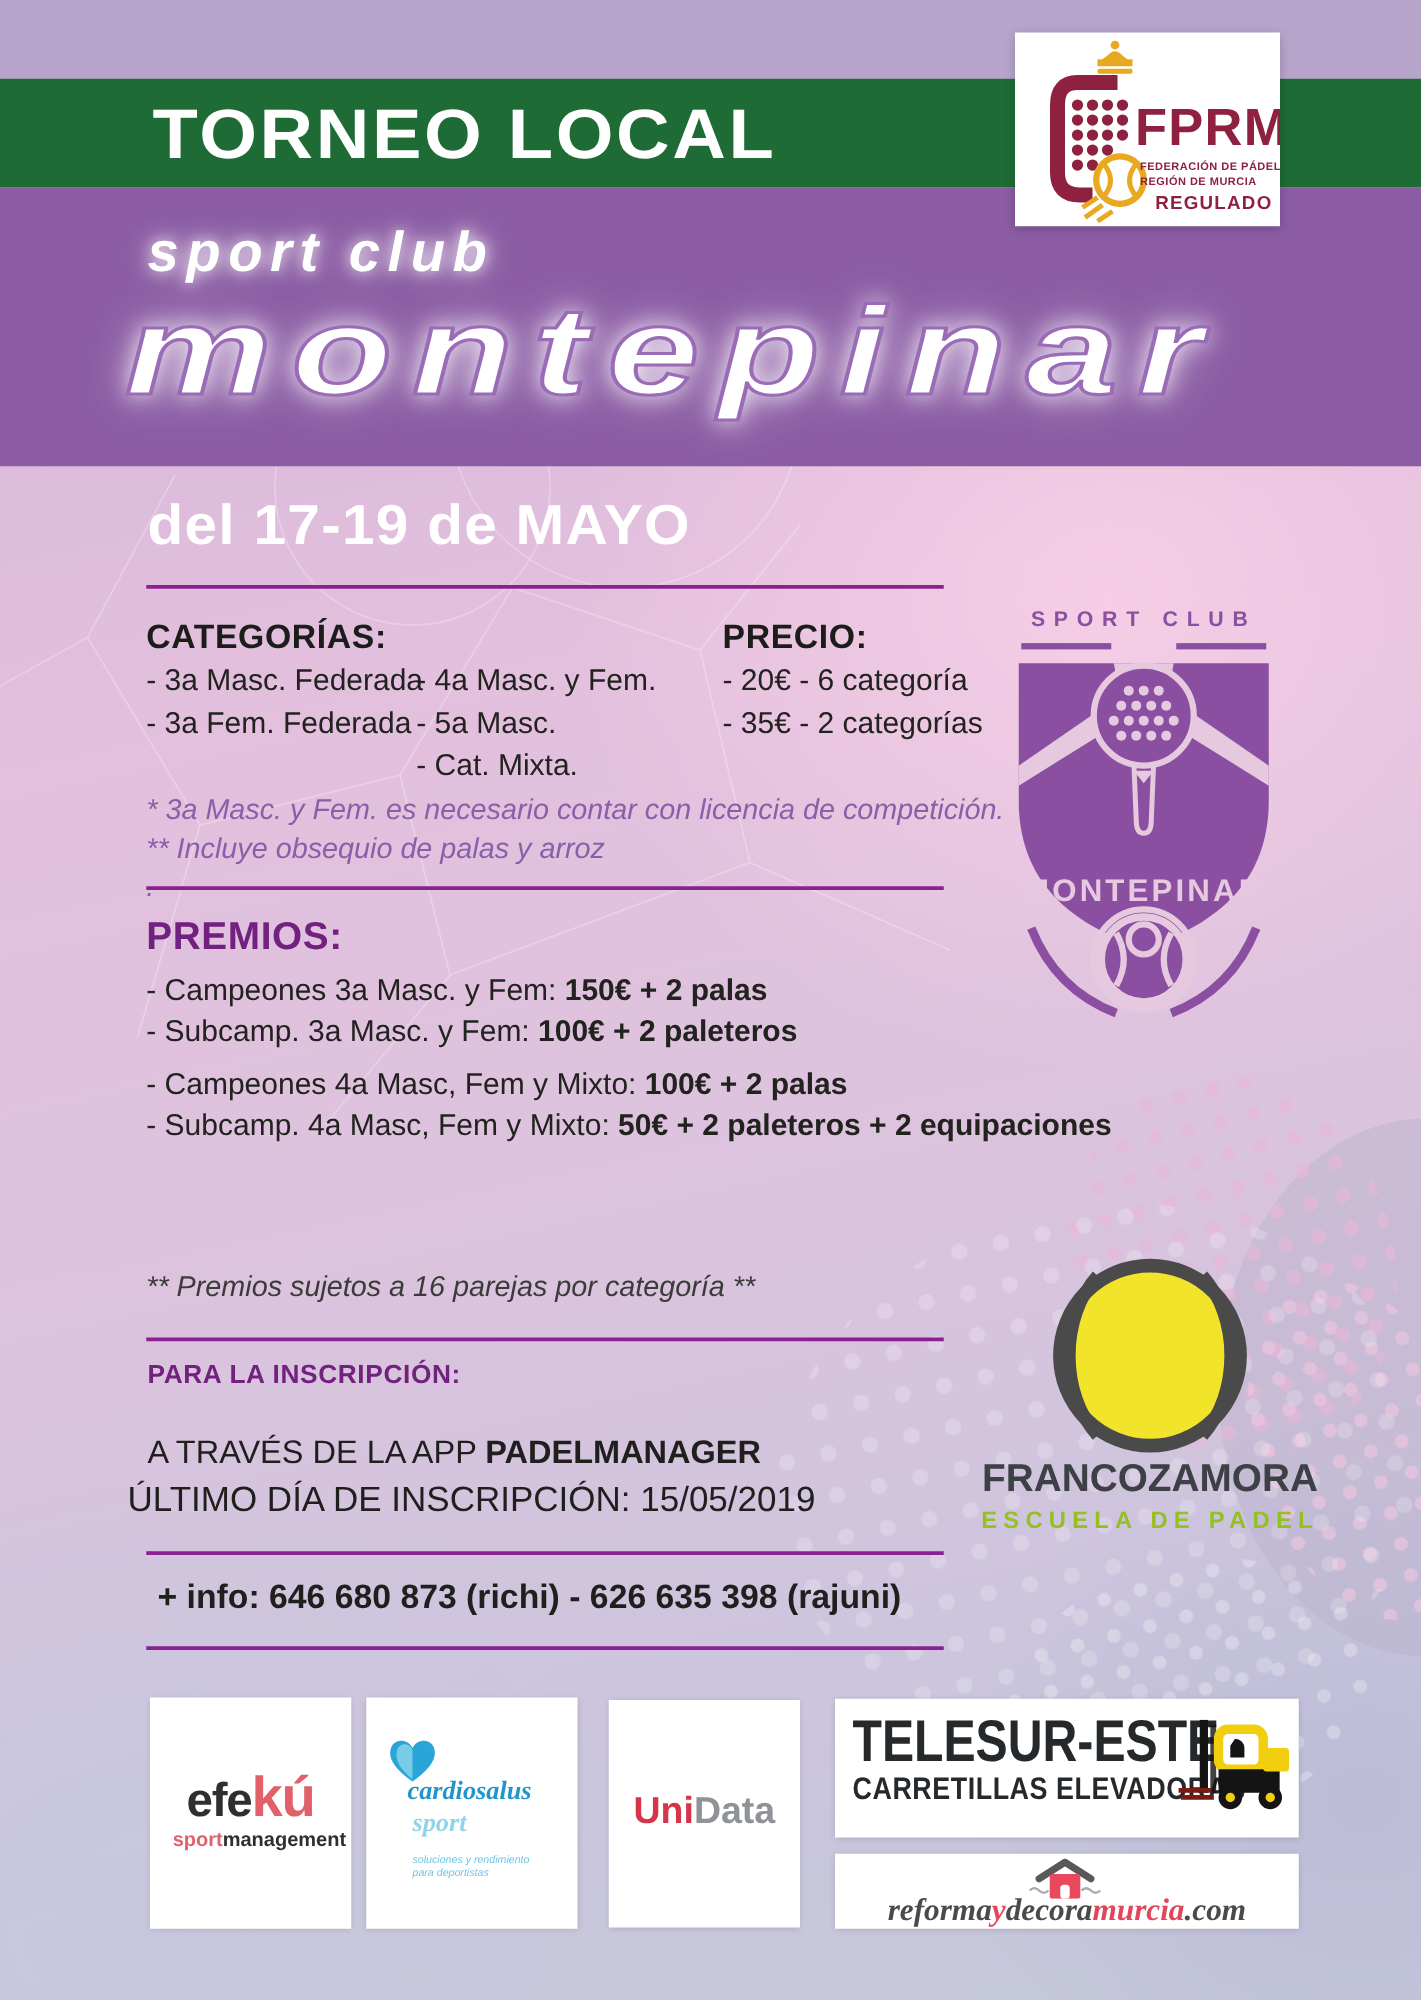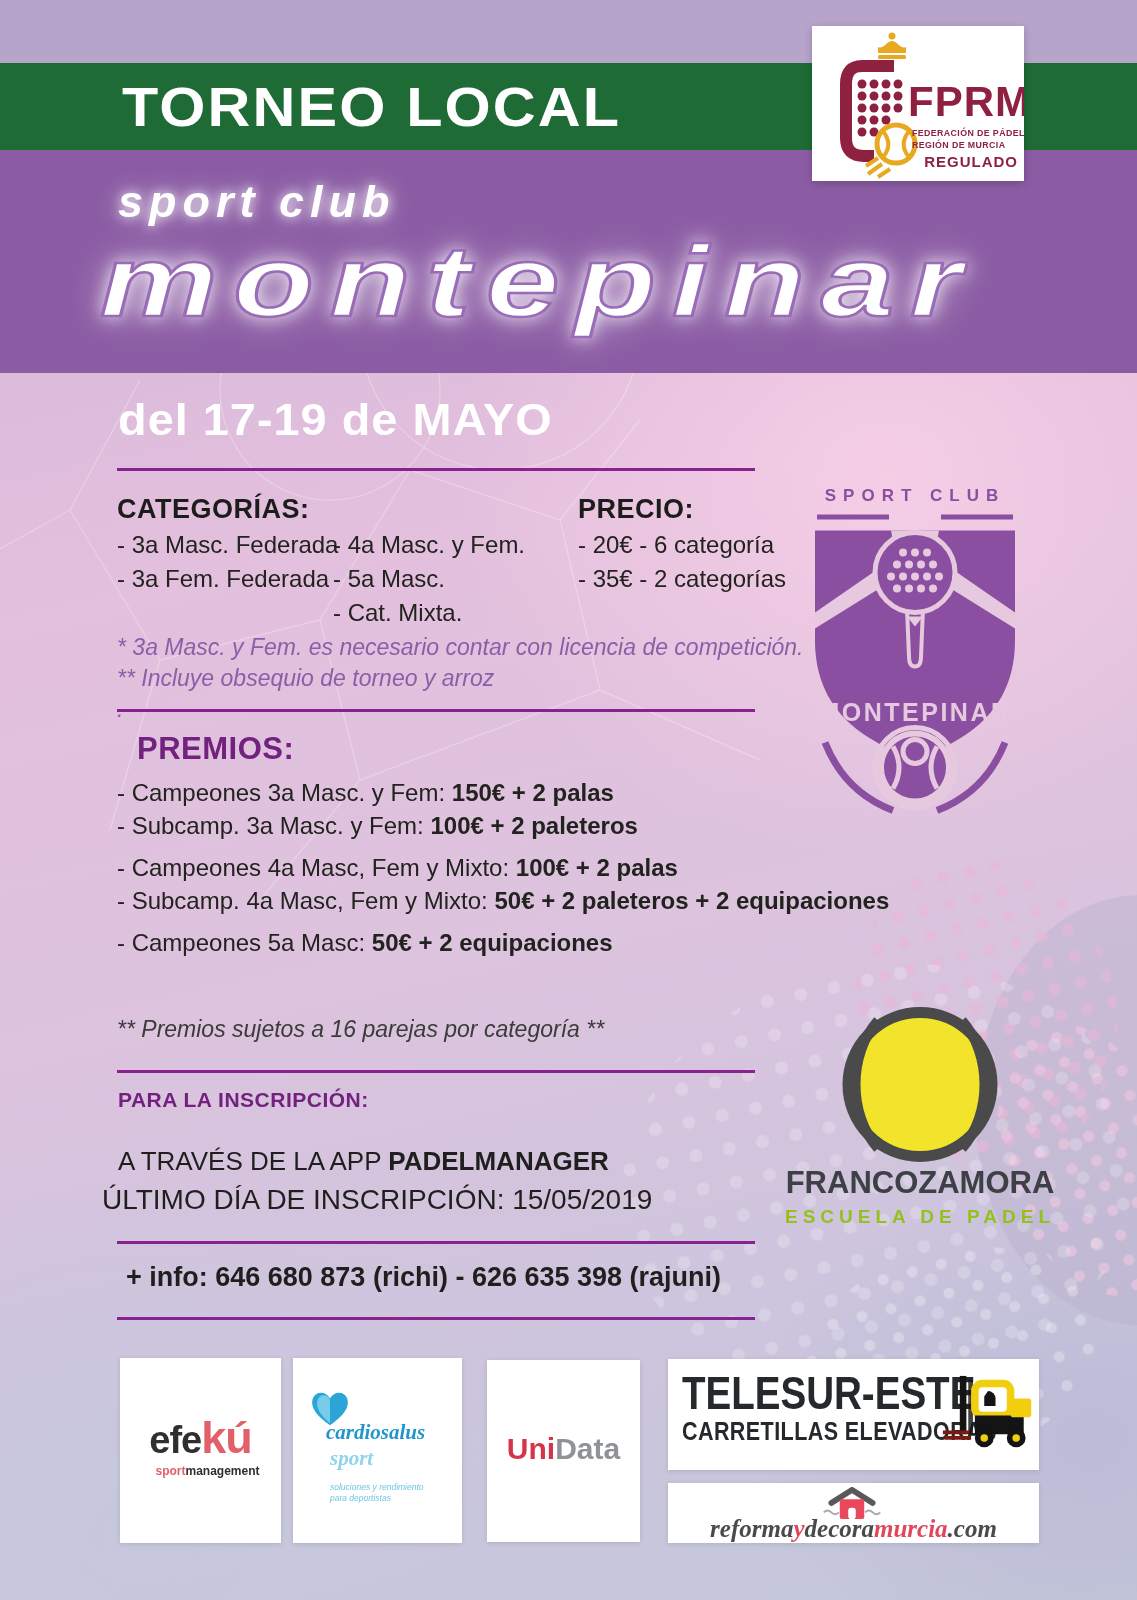--- a/index.html
+++ b/index.html
@@ -36,40 +36,40 @@
   .fprm{left:812px;top:26px;width:212px;height:155px;background:#fff;box-shadow:0 2px 8px rgba(0,0,0,.2);z-index:5;}
   
   .rule{position:absolute;left:117px;width:638px;height:3px;background:#8a2190;z-index:3;}
   
   .txt{position:absolute;z-index:3;white-space:nowrap;}
   .date-title{left:118px;top:394px;font-size:45px;font-weight:bold;color:#fff;letter-spacing:1px;transform:scaleX(1.04);transform-origin:left top;}
   .h-dark{font-size:27px;font-weight:bold;color:#1c1c1a;letter-spacing:.5px;}
   .h-purple{font-weight:bold;color:#72217e;letter-spacing:.5px;}
   .body-t{font-size:24px;color:#22221f;line-height:34px;}
   .notes{left:117px;top:632px;font-size:23px;font-style:italic;color:#8a5fa8;line-height:31px;}
-  .premios-head{left:117px;top:731px;font-size:31px;margin-left:20px;}
+  .premios-head{left:117px;top:731px;font-size:31px;}
   .premios-list{left:117px;top:776px;font-size:24px;color:#22221f;}
   .pitem{height:33px;line-height:33px;}
   .pgap{margin-top:9px;}
   .pitem b{font-weight:bold;}
   .premios-note{left:117px;top:1016px;font-size:23px;font-style:italic;color:#3b3b39;}
   .insc-head{left:118px;top:1088px;font-size:21px;}
   .insc-l1{left:118px;top:1146px;font-size:26px;color:#1f1f1d;}
   .insc-l2{left:102px;top:1184px;font-size:28px;color:#1f1f1d;}
   .info-line{left:126px;top:1262px;font-size:27px;font-weight:bold;color:#1f1f1d;}
   
   .mlogo{left:795px;top:478px;width:240px;height:350px;z-index:3;}
   .fzlogo{left:772px;top:1005px;width:296px;height:235px;z-index:3;}
   
   .sbox{position:absolute;background:#fff;z-index:4;box-shadow:0 1px 5px rgba(0,0,0,.12);}
   #efeku{left:120px;top:1358px;width:161px;height:185px;}
   .efeku-line{text-align:center;margin-top:54px;font-weight:bold;white-space:nowrap;}
   .efeku-efe{font-size:38px;color:#2f2f2f;letter-spacing:-1px;}
   .efeku-ku{font-size:45px;color:#e2606a;letter-spacing:-1px;}
-  .efeku-sub{text-align:center;font-size:12px;font-weight:bold;margin-top:0;padding-left:14px;white-space:nowrap;}
+  .efeku-sub{text-align:center;font-size:16px;font-weight:bold;margin-top:0;padding-left:14px;white-space:nowrap;}
   .efeku-sport{color:#e2606a;}
   .efeku-mgmt{color:#2f2f2f;}
   #cardio{left:293px;top:1358px;width:169px;height:185px;}
   .heart{position:absolute;left:14px;top:28px;width:46px;height:44px;}
   .cardio-name{position:absolute;left:33px;top:62px;font-family:"Liberation Serif",serif;font-style:italic;font-weight:bold;font-size:21px;color:#2196cc;white-space:nowrap;}
   .cardio-sport{position:absolute;left:37px;top:88px;font-family:"Liberation Serif",serif;font-style:italic;font-weight:bold;font-size:21px;color:#8fd4ea;}
   .cardio-tag{position:absolute;left:37px;top:124px;font-size:8.5px;font-style:italic;color:#6ec6e2;line-height:11px;white-space:nowrap;}
   #unidata{left:487px;top:1360px;width:153px;height:182px;}
   .uni-line{text-align:center;margin-top:72px;font-weight:bold;font-size:30px;white-space:nowrap;}
   .uni-red{color:#d6344a;}
@@ -164,32 +164,31 @@
     <div>- Cat. Mixta.</div>
   </div>
   <div class="txt h-dark" style="left:578px;top:494px;">PRECIO:</div>
   <div class="txt body-t" style="left:578px;top:528px;">
     <div>- 20€ - 6 categoría</div>
     <div>- 35€ - 2 categorías</div>
   </div>
 
   <div class="txt notes">
     <div>* 3a Masc. y Fem. es necesario contar con licencia de competición.</div>
-    <div>** Incluye obsequio de torneo y arroz</div>
+    <div>** Incluye obsequio de palas y arroz</div>
     <div>.</div>
   </div>
   <div class="rule" style="top:709px;"></div>
 
   <div class="txt h-purple premios-head">PREMIOS:</div>
   <div class="txt premios-list">
     <div class="pitem"><span>- Campeones 3a Masc. y Fem: </span><b>150€ + 2 palas</b></div>
     <div class="pitem"><span>- Subcamp. 3a Masc. y Fem: </span><b>100€ + 2 paleteros</b></div>
     <div class="pitem pgap"><span>- Campeones 4a Masc, Fem y Mixto: </span><b>100€ + 2 palas</b></div>
     <div class="pitem"><span>- Subcamp. 4a Masc, Fem y Mixto: </span><b>50€ + 2 paleteros + 2 equipaciones</b></div>
-    <div class="pitem pgap"><span>- Campeones 5a Masc: </span><b>50€ + 2 equipaciones</b></div>
   </div>
   <div class="txt premios-note">** Premios sujetos a 16 parejas por categoría **</div>
   <div class="rule" style="top:1070px;"></div>
 
   <div class="txt h-purple insc-head">PARA LA INSCRIPCIÓN:</div>
   <div class="txt insc-l1"><span>A TRAVÉS DE LA APP </span><b>PADELMANAGER</b></div>
   <div class="txt insc-l2">ÚLTIMO DÍA DE INSCRIPCIÓN: 15/05/2019</div>
   <div class="rule" style="top:1241px;"></div>
   <div class="txt info-line">+ info: 646 680 873 (richi) - 626 635 398 (rajuni)</div>
   <div class="rule" style="top:1317px;"></div>

